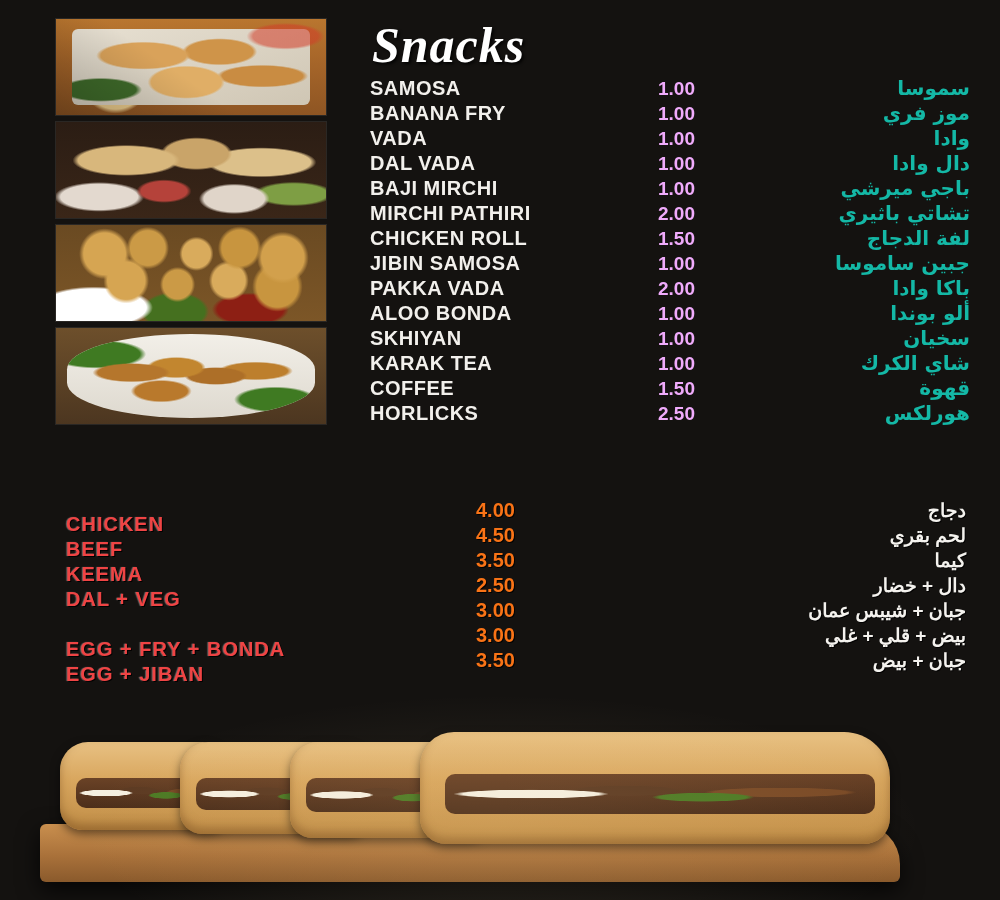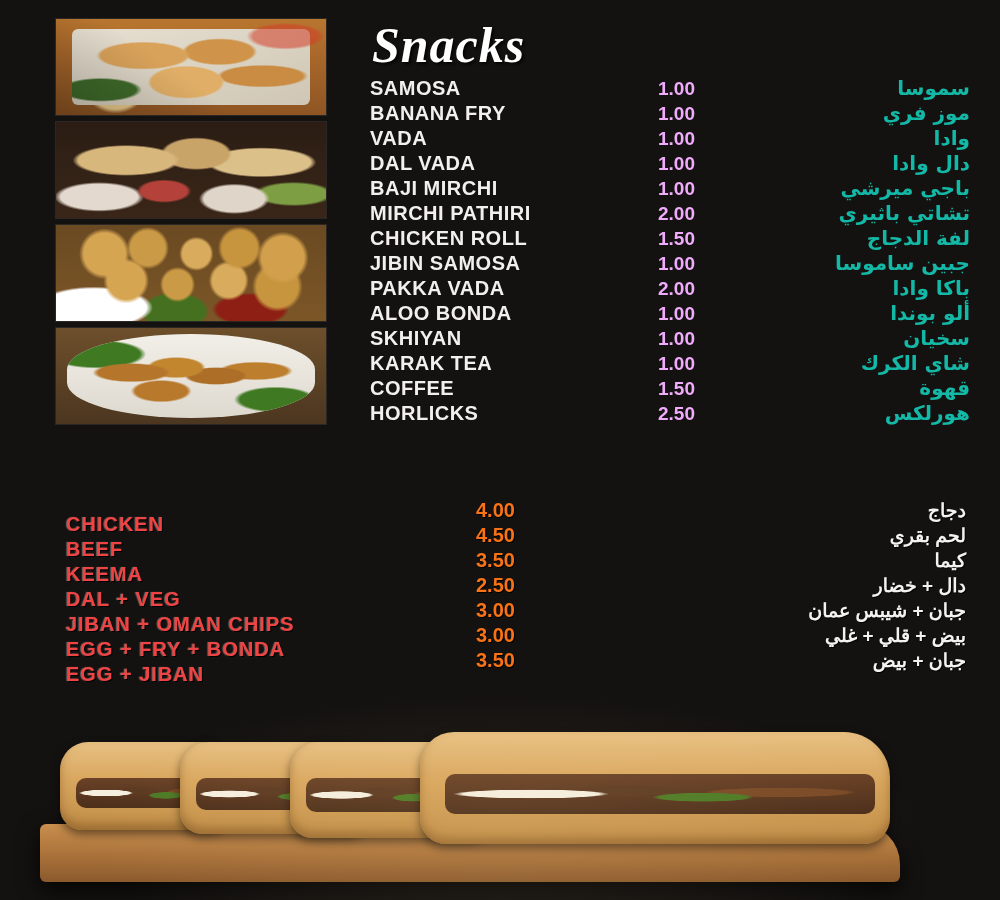--- a/index.html
+++ b/index.html
@@ -389,21 +389,20 @@
       <span class="nm">KEEMA</span>
       <span class="pr">3.50</span>
       <span class="ar">كيما</span>
     </div>
     <div class="sand-row">
       <span class="nm">DAL + VEG</span>
       <span class="pr">2.50</span>
       <span class="ar">دال + خضار</span>
     </div>
     <div class="sand-row">
-      <span class="nm">JIBAN + OMAN CHIPS</span>
       <span class="pr">3.00</span>
       <span class="ar">جبان + شيبس عمان</span>
     </div>
     <div class="sand-row">
       <span class="nm">EGG + FRY + BONDA</span>
       <span class="pr">3.00</span>
       <span class="ar">بيض + قلي + غلي</span>
     </div>
     <div class="sand-row">
       <span class="nm">EGG + JIBAN</span>

